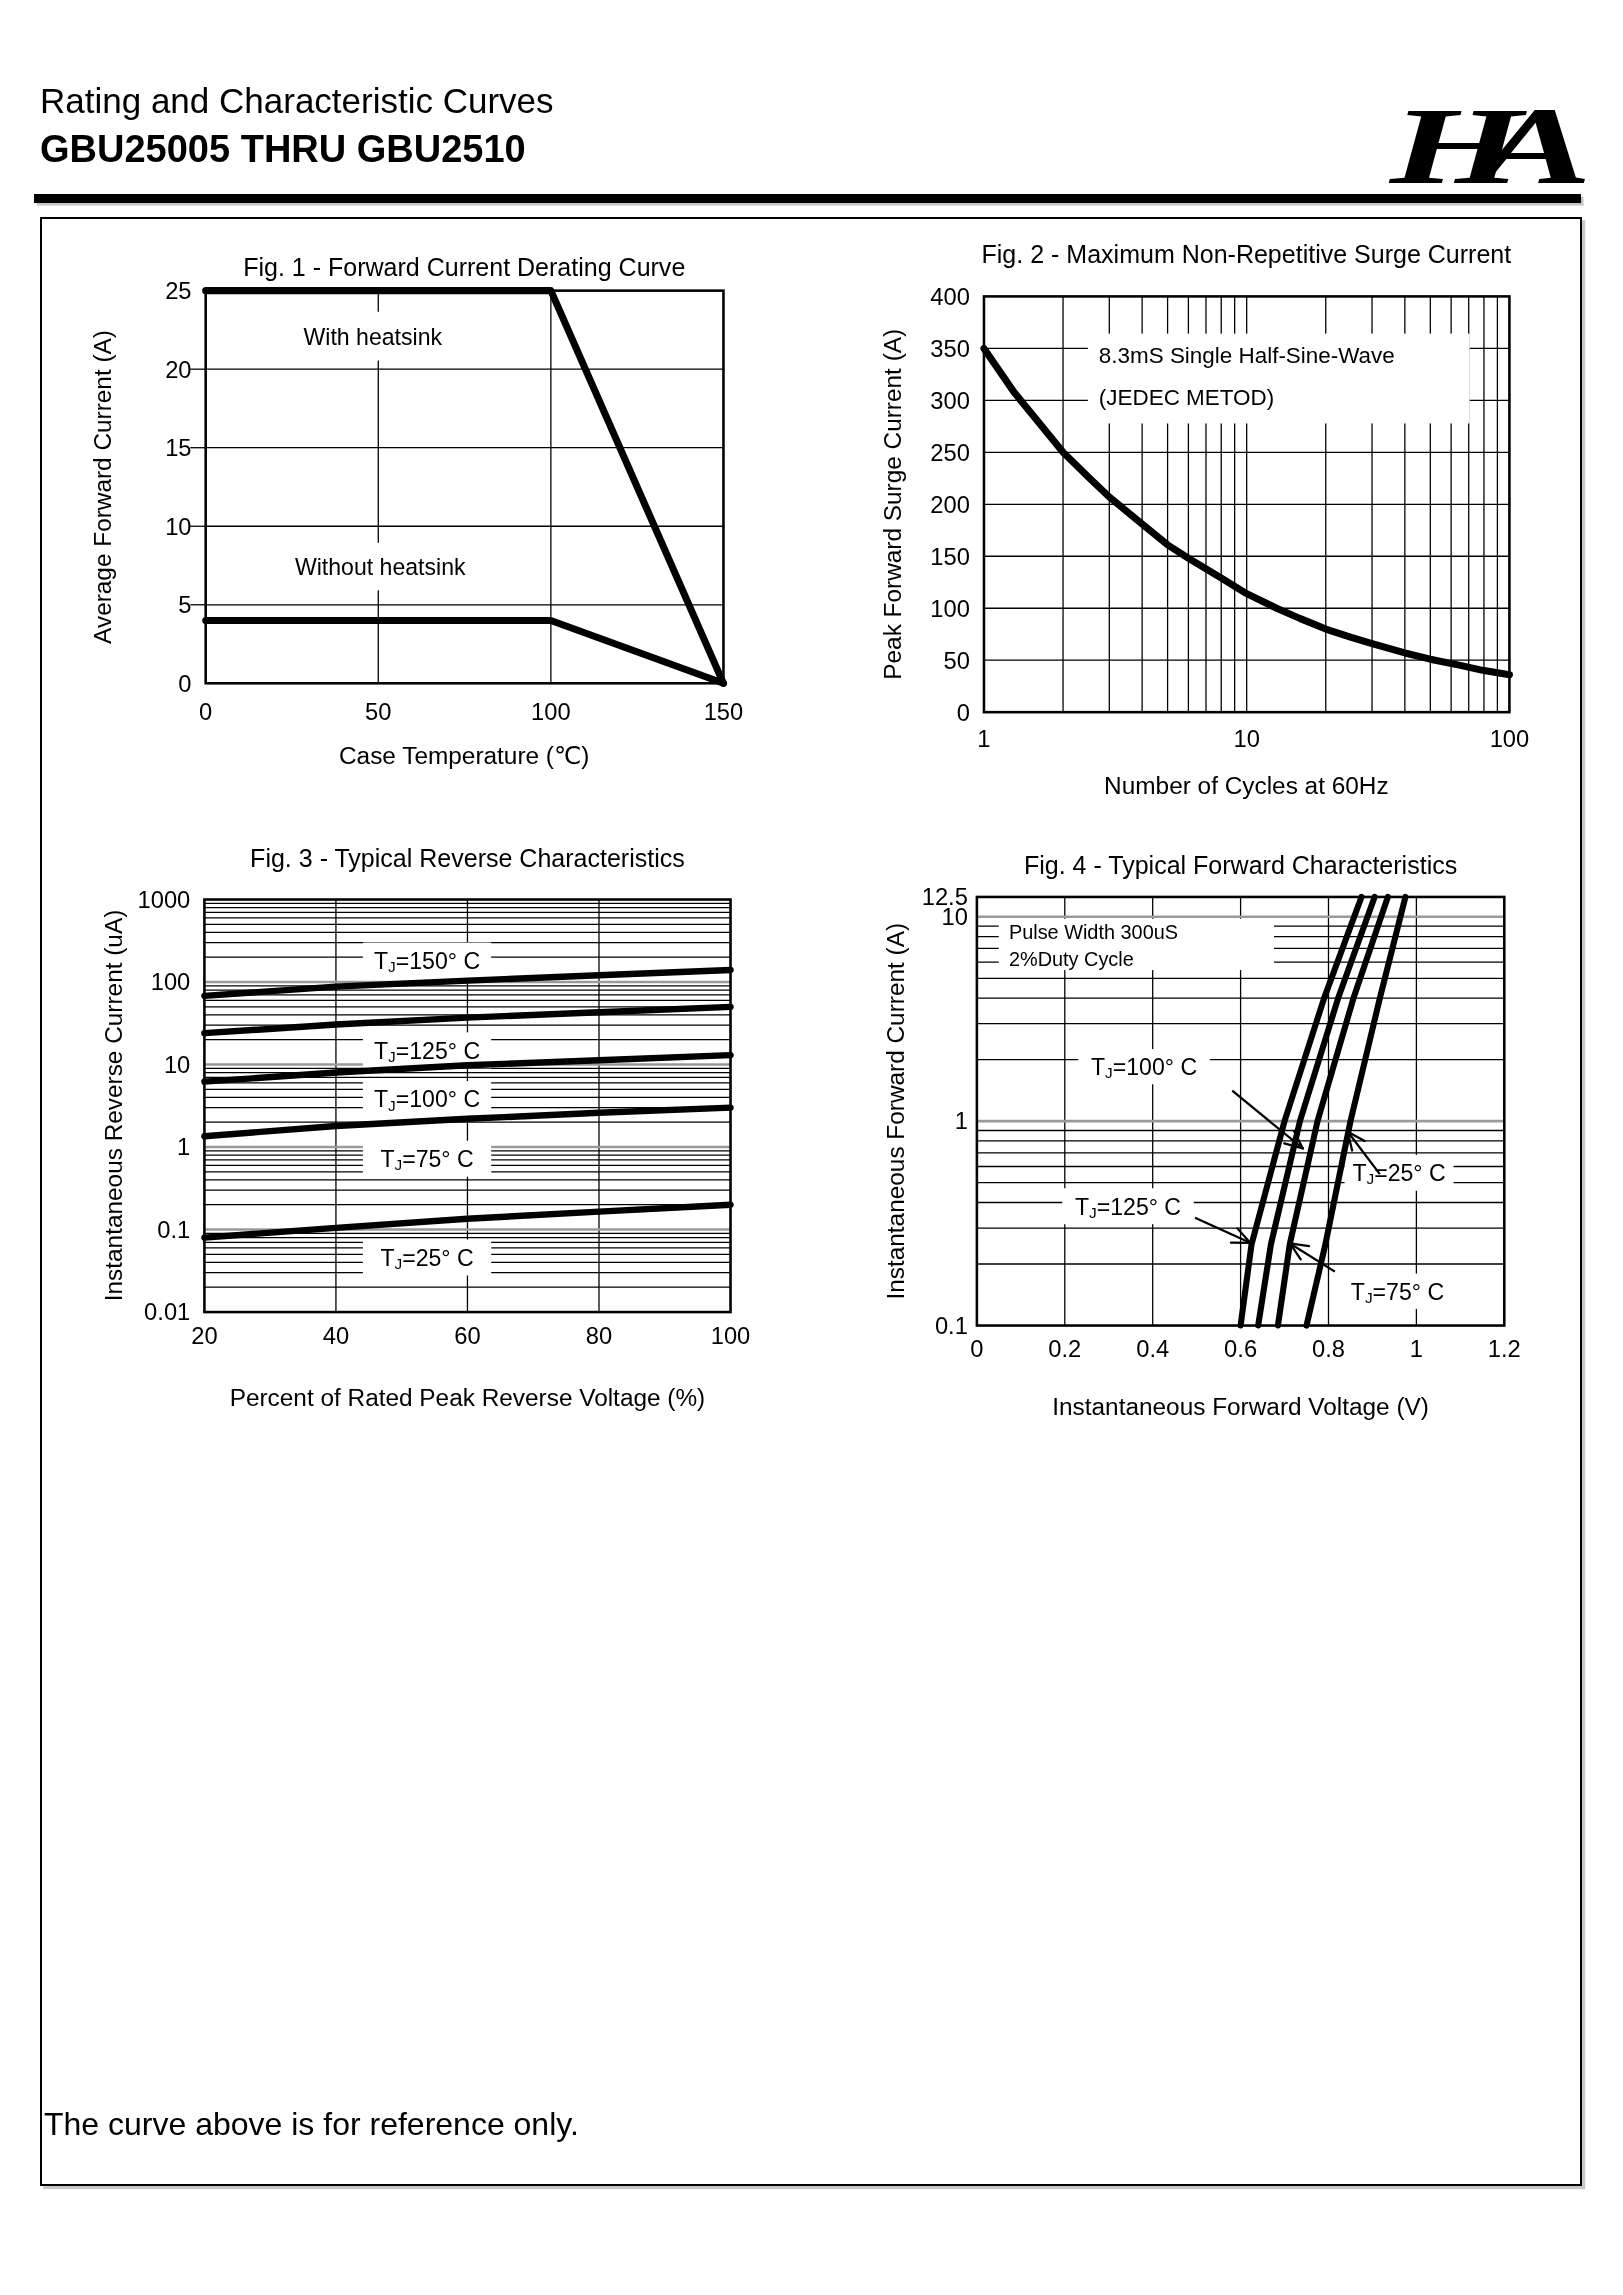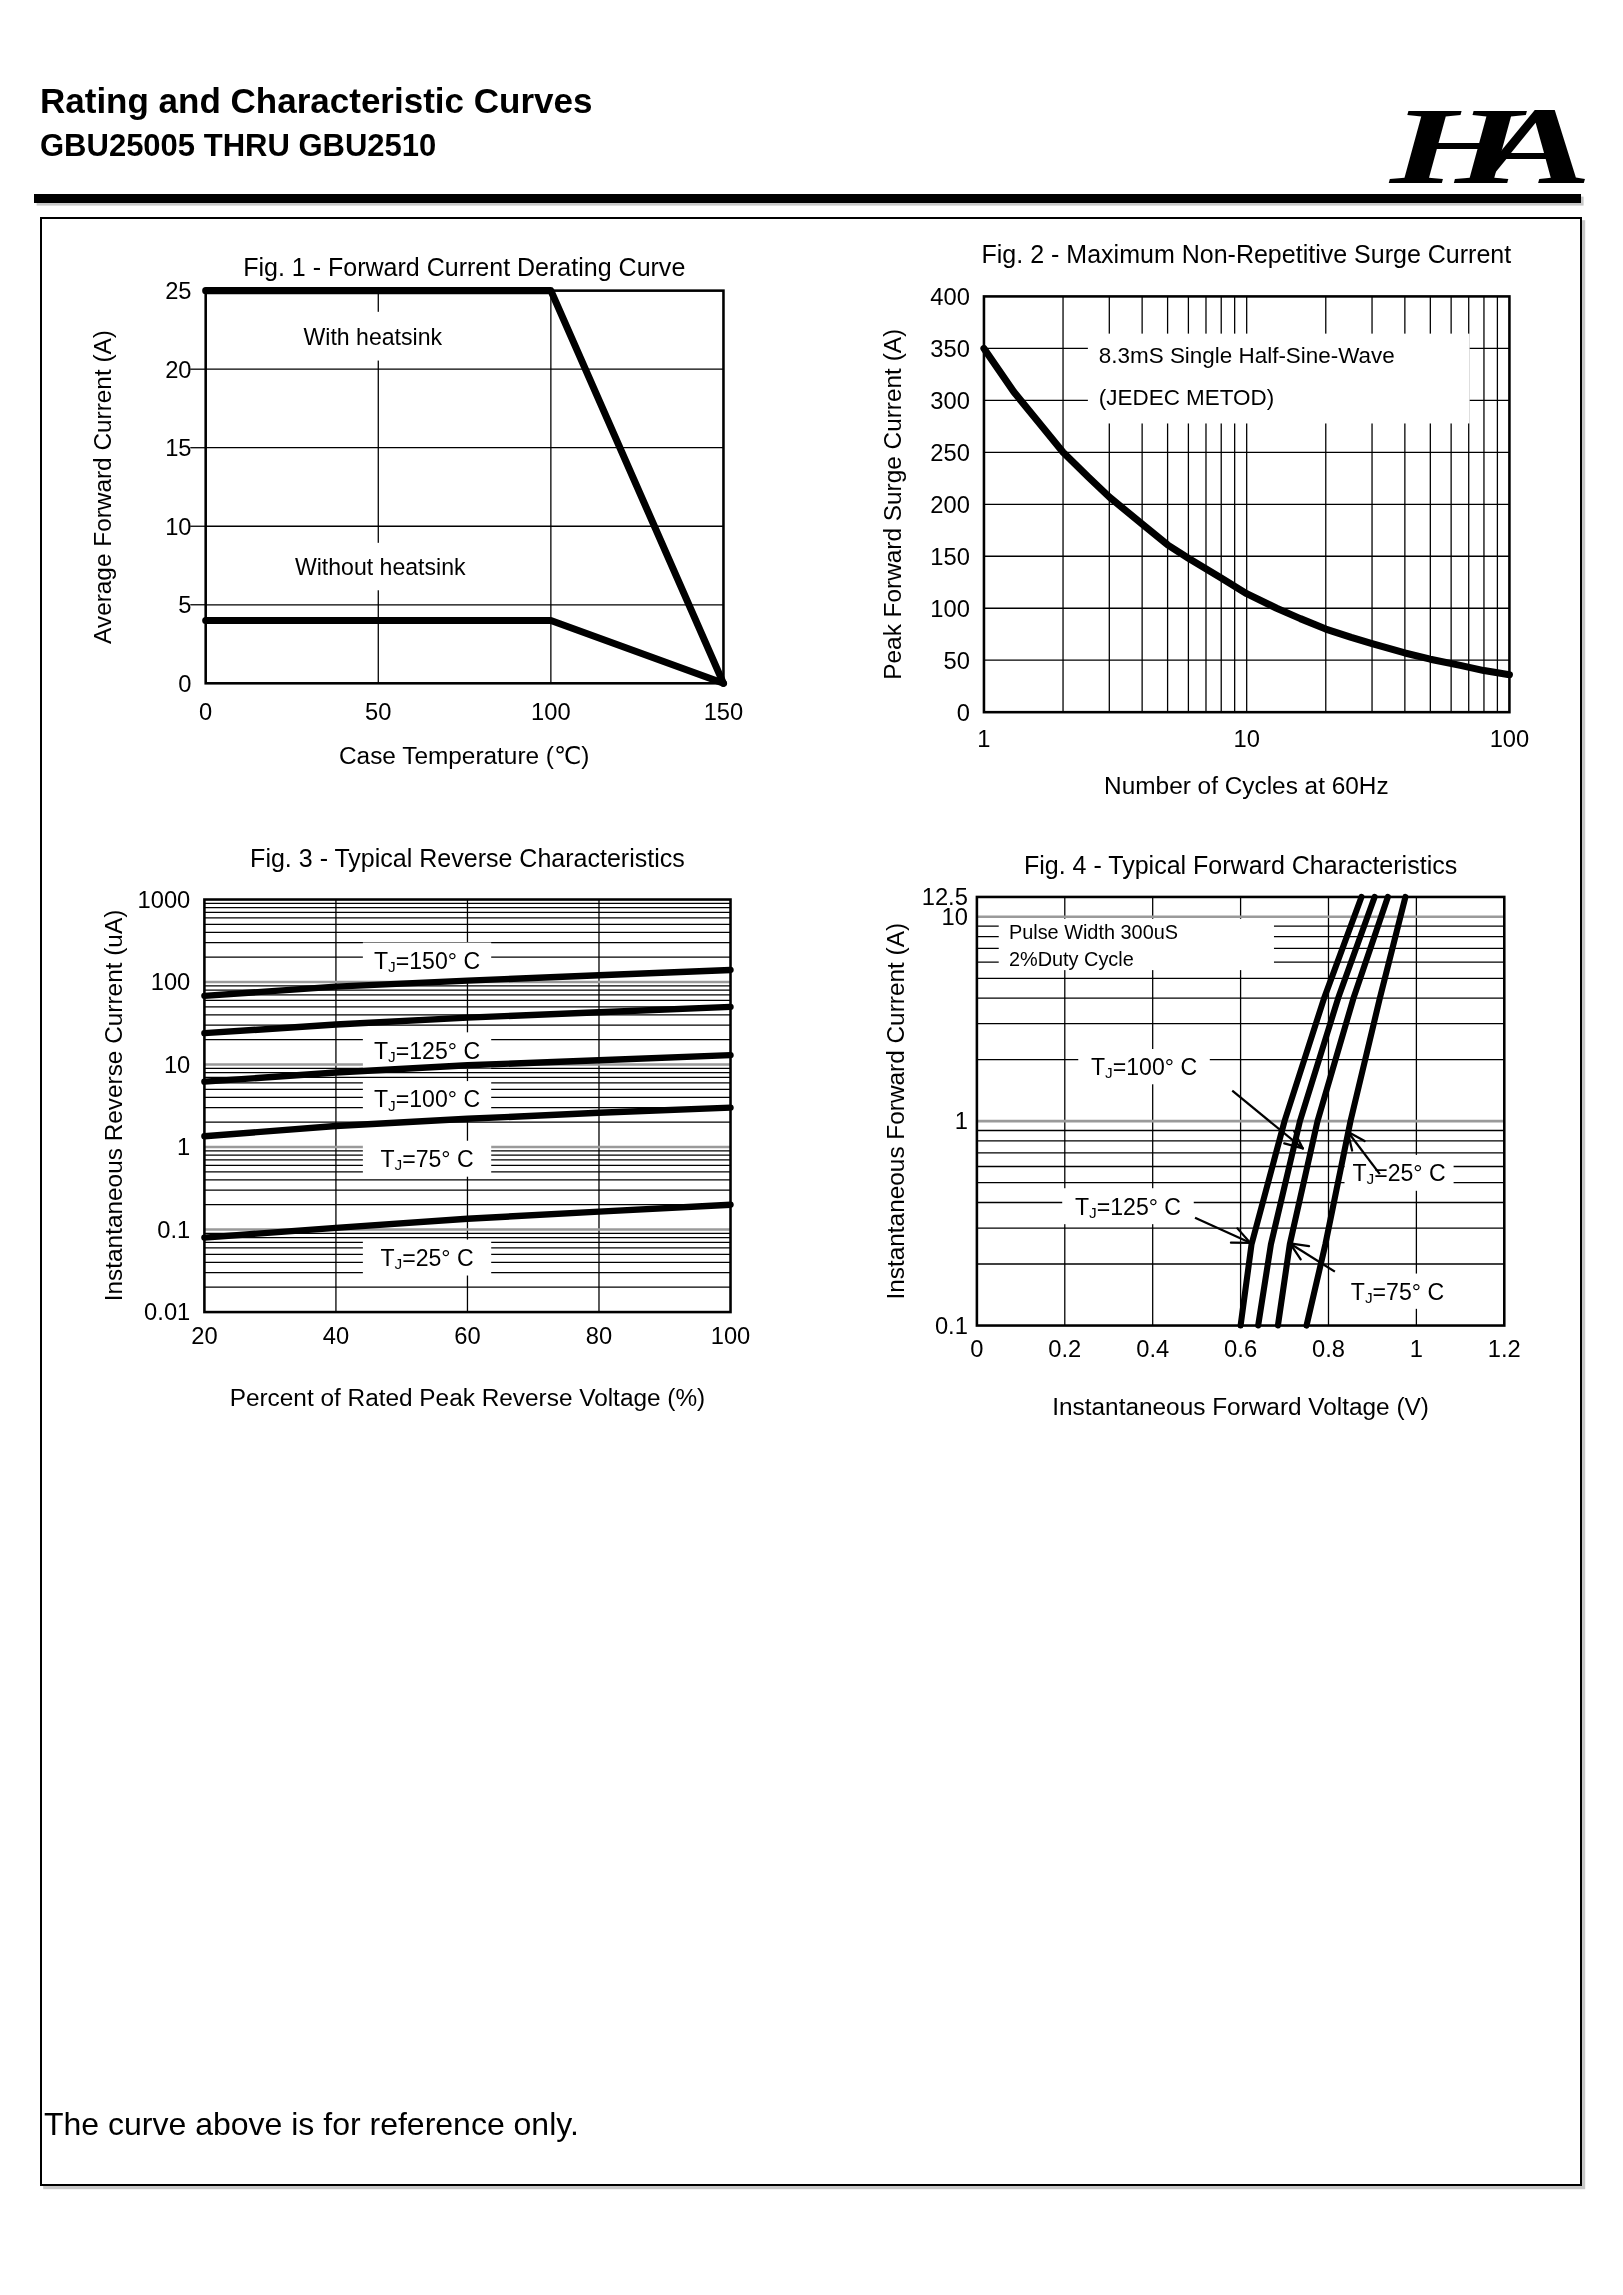--- a/index.html
+++ b/index.html
@@ -1,19 +1,19 @@
 <!DOCTYPE html>
 <html style="font-size:10.3px"><head>
 <meta charset="utf-8">
 <style>
   html,body{margin:0;padding:0;background:#fff;}
   .page{position:relative;width:1624px;height:2295px;background:#ffffff;
         font-family:"Liberation Sans","DejaVu Sans",sans-serif;color:#000;overflow:hidden;}
-  .hdr-title{position:absolute;left:40px;top:81px;font-size:35px;font-weight:bold;white-space:nowrap;}
-  .hdr-sub{position:absolute;left:40px;top:128px;font-size:31px;font-weight:bold;white-space:nowrap;}
+  .hdr-title{position:absolute;left:40px;top:81px;font-size:35px;font-weight:normal;white-space:nowrap;}
+  .hdr-sub{position:absolute;left:40px;top:128px;font-size:38px;font-weight:bold;white-space:nowrap;}
   .logo{position:absolute;right:76px;top:91px;font-family:"Liberation Serif","DejaVu Serif",serif;
         font-style:italic;font-weight:bold;font-size:110px;line-height:1;letter-spacing:-0.26em;
         transform:scaleX(1.55);transform-origin:right center;white-space:nowrap;}
   .hdr-rule{position:absolute;left:34px;top:194px;width:1547px;height:9px;background:#000;
         box-shadow:2.6px 2.6px 0 #c7c7c7;}
   .content-box{position:absolute;left:40px;top:217px;width:1542px;height:1969px;box-sizing:border-box;
         border:2.6px solid #000;box-shadow:3.2px 3.2px 0 #c7c7c7;background:#fff;}
   .footer-note{position:absolute;left:44px;top:2106px;font-size:32px;}
   svg.charts{position:absolute;left:0;top:0;}
 </style>

